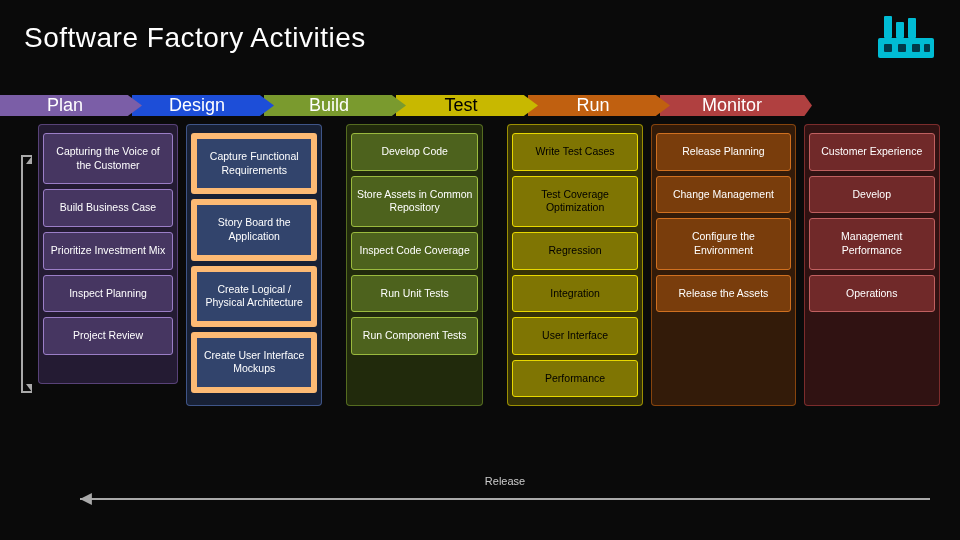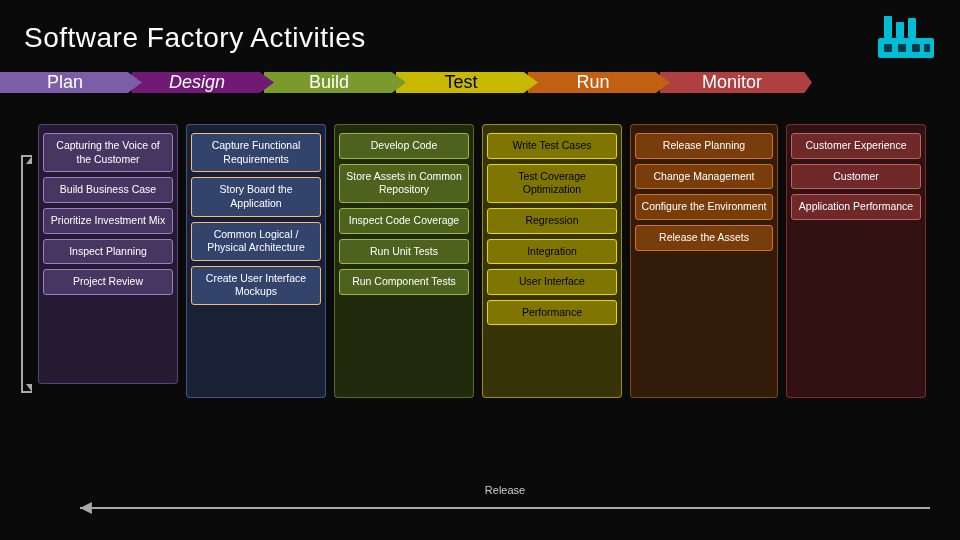--- a/index.html
+++ b/index.html
@@ -29,21 +29,21 @@
     .header-title {
       font-size: 28px;
       font-weight: 300;
       color: #fff;
       letter-spacing: 0.5px;
     }
 
     
     .phases-header {
       display: flex;
-      align-items: flex-start;
+      align-items: flex-end;
       height: 44px;
       position: relative;
     }
 
     .phase-header {
       display: flex;
       align-items: center;
       justify-content: center;
       font-size: 18px;
       font-weight: 400;
@@ -54,27 +54,26 @@
 
     
     .ph-plan {
       background: #7b5ea7;
       width: 142px;
       clip-path: polygon(0 0, 90% 0, 100% 50%, 90% 100%, 0 100%);
       padding-right: 12px;
       z-index: 6;
     }
     .ph-design {
-      background: #701a75;
+      background: #1d4ed8;
       width: 142px;
       clip-path: polygon(0 0, 90% 0, 100% 50%, 90% 100%, 0 100%);
       margin-left: -10px;
       padding-right: 12px;
       z-index: 5;
-      font-style: italic;
     }
     .ph-build {
       background: #7a9a2e;
       width: 142px;
       clip-path: polygon(0 0, 90% 0, 100% 50%, 90% 100%, 0 100%);
       margin-left: -10px;
       padding-right: 12px;
       z-index: 4;
     }
     .ph-test {
@@ -103,33 +102,33 @@
       z-index: 1;
     }
 
     
     .card {
       width: 100%;
       border-radius: 3px;
       text-align: center;
       font-size: 10.5px;
       line-height: 1.3;
-      padding: 5px 4px;
+      padding: 11px 4px;
       cursor: default;
     }
 
     .card-plan {
       background: rgba(123, 94, 167, 0.4);
       border: 1px solid #9b7ec7;
       color: #fff;
     }
 
     .card-design {
       background: rgba(90, 122, 191, 0.4);
-      border: 1px solid #fdba74;
+      border: 6px solid #fdba74;
       color: #fff;
       text-align: center;
     }
 
     .card-build {
       background: rgba(122, 154, 46, 0.5);
       border: 1px solid #9aba3e;
       color: #fff;
     }
 
@@ -162,21 +161,21 @@
       display: flex;
       flex-direction: column;
       align-items: center;
       gap: 5px;
       padding: 8px 4px;
       border-radius: 4px;
     }
 
     .col-plan-wrapper { background: rgba(100,70,150,0.3); border: 1px solid rgba(123,94,167,0.6); width: 140px; margin: 0 2px;}
     .col-design-wrapper { background: rgba(60,90,160,0.3); border: 1px solid rgba(90,122,191,0.6); width: 140px; margin: 0 2px;}
-    .col-build-wrapper { background: rgba(90,120,20,0.3); border: 1px solid rgba(122,154,46,0.6); width: 140px; margin: 0 2px;}
+    .col-build-wrapper { background: rgba(90,120,20,0.3); border: 1px solid rgba(122,154,46,0.6); width: 140px; margin: 0 18px;}
     .col-test-wrapper { background: rgba(160,148,0,0.3); border: 1px solid rgba(200,184,0,0.7); width: 140px; margin: 0 2px; align-items: center;}
     .col-run-wrapper { background: rgba(150,70,10,0.3); border: 1px solid rgba(192,96,16,0.6); width: 148px; margin: 0 2px;}
     .col-monitor-wrapper { background: rgba(140,40,40,0.3); border: 1px solid rgba(176,64,64,0.6); width: 140px; margin: 0 2px;}
   </style>
 </head>
 <body>
 
 <div class="page">
 
   <div class="header">
@@ -242,21 +241,21 @@
         <div class="card card-plan">Build Business Case</div>
         <div class="card card-plan">Prioritize Investment Mix</div>
         <div class="card card-plan">Inspect Planning</div>
         <div class="card card-plan">Project Review</div>
       </div>
     </div>
 
     <div class="col-wrapper col-design-wrapper" style="min-height:260px;">
       <div class="card card-design">Capture Functional Requirements</div>
       <div class="card card-design">Story Board the Application</div>
-      <div class="card card-design">Common Logical / Physical Architecture</div>
+      <div class="card card-design">Create Logical / Physical Architecture</div>
       <div class="card card-design">Create User Interface Mockups</div>
     </div>
 
     <div class="col-wrapper col-build-wrapper" style="min-height:260px;">
       <div class="card card-build">Develop Code</div>
       <div class="card card-build">Store Assets in Common Repository</div>
       <div class="card card-build">Inspect Code Coverage</div>
       <div class="card card-build">Run Unit Tests</div>
       <div class="card card-build">Run Component Tests</div>
     </div>
@@ -272,27 +271,28 @@
 
     <div class="col-wrapper col-run-wrapper" style="min-height:260px;">
       <div class="card card-run">Release Planning</div>
       <div class="card card-run">Change Management</div>
       <div class="card card-run">Configure the Environment</div>
       <div class="card card-run">Release the Assets</div>
     </div>
 
     <div class="col-wrapper col-monitor-wrapper" style="min-height:260px;">
       <div class="card card-monitor">Customer Experience</div>
-      <div class="card card-monitor">Customer</div>
-      <div class="card card-monitor">Application Performance</div>
-    </div>
-
-  </div>
-
-  <div style="position:absolute; bottom:22px; left:80px; right:30px; height:20px; display:flex; align-items:center;">
+      <div class="card card-monitor">Develop</div>
+      <div class="card card-monitor">Management Performance</div>
+      <div class="card card-monitor">Operations</div>
+    </div>
+
+  </div>
+
+  <div style="position:absolute; bottom:31px; left:80px; right:30px; height:20px; display:flex; align-items:center;">
     <svg width="100%" height="20" viewBox="0 0 860 20" preserveAspectRatio="none">
       <line x1="0" y1="10" x2="860" y2="10" stroke="#aaa" stroke-width="2"></line>
       <polygon points="0,10 12,4 12,16" fill="#aaa"></polygon>
     </svg>
     <div style="position:absolute; left:50%; transform:translateX(-50%); top:-14px; font-size:11px; color:#ccc; white-space:nowrap;">Release</div>
   </div>
 
 </div>
 
 </body></html>

